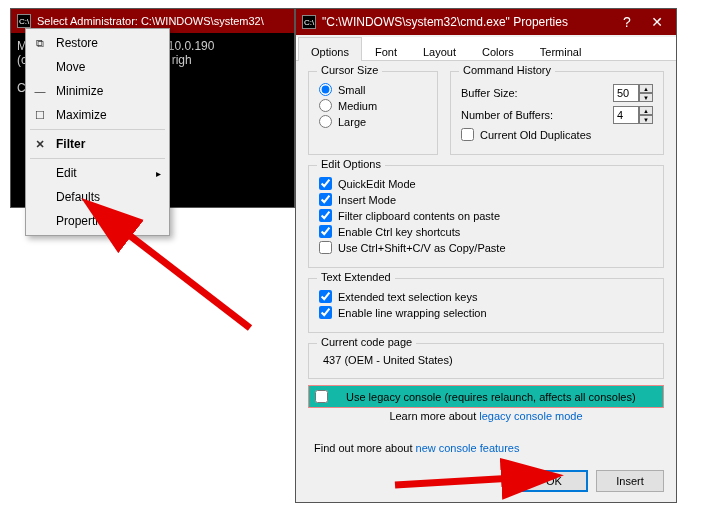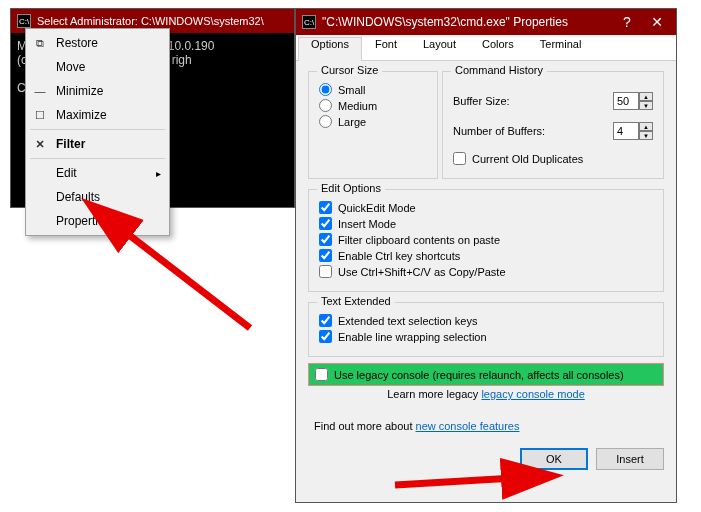--- a/index.html
+++ b/index.html
@@ -21,40 +21,40 @@
 .glyph { font-family: "Segoe UI Symbol", sans-serif; font-size: 11px; color: #333; }
 
 
 .props-window { position: absolute; left: 295px; top: 8px; width: 382px; height: 495px; background: #f0f0f0; border: 1px solid #555; }
 .props-title { height: 26px; background: #8b0000; color: #fff; font-size: 12px; display: flex; align-items: center; padding: 0 4px 0 6px; }
 .props-title-icon { width: 14px; height: 14px; background: #000; border: 1px solid #888; margin-right: 6px; font-size: 8px; display: flex; align-items: center; justify-content: center; }
 .props-title-text { flex: 1; }
 .props-help, .props-close { width: 30px; height: 22px; display: flex; align-items: center; justify-content: center; color: #fff; font-size: 14px; }
 
 .tabs { display: flex; background: #fff; border-bottom: 1px solid #d0d0d0; font-size: 11px; height: 24px; padding-left: 2px; margin-top: 2px; }
-.tab { padding: 0 12px; border: 1px solid transparent; border-bottom: none; cursor: default; }
+.tab { padding: 8px 12px; border: 1px solid transparent; border-bottom: none; cursor: default; }
 .tab.active { background: #f0f0f0; border-color: #d0d0d0; margin-bottom: -1px; position: relative; z-index: 1; }
 
 .panel { padding: 10px 12px 8px; font-size: 11px; }
-.row { display: flex; gap: 4px; }
+.row { display: flex; gap: 12px; }
 .groupbox { border: 1px solid #d0d0d0; padding: 8px 10px 10px; position: relative; flex: 1; }
 .groupbox-title { position: absolute; top: -8px; left: 8px; background: #f0f0f0; padding: 0 4px; font-size: 11px; }
 .radio-line, .check-line { display: flex; align-items: center; gap: 6px; margin: 3px 0; }
-.field-line { display: flex; align-items: center; gap: 6px; margin: 12px 0; }
+.field-line { display: flex; align-items: center; gap: 6px; margin: 4px 0; }
 .field-line label { flex: 1; }
 .spinner { width: 40px; display: flex; }
 .spinner input { width: 26px; height: 18px; border: 1px solid #7a7a7a; font-size: 11px; padding: 0 3px; }
 .spin-btns { display: flex; flex-direction: column; }
 .spin-btns div { width: 14px; height: 9px; border: 1px solid #7a7a7a; font-size: 6px; display: flex; align-items: center; justify-content: center; background: #e8e8e8; }
 
 input[type="radio"], input[type="checkbox"] { margin: 0; width: 13px; height: 13px; }
 .editopt { margin-top: 10px; }
-.link { color: #0066cc; text-decoration: underline; cursor: pointer; }
-
-.legacy-row { background: #22c55e; border: 1px solid #e88; padding: 4px 6px; margin: 6px 0 2px; display: flex; align-items: center; gap: 6px; }
+.link { color: #0066cc; cursor: pointer; }
+
+.legacy-row { background: #14b8a6; border: 1px solid #e88; padding: 4px 6px; margin: 6px 0 2px; display: flex; align-items: center; gap: 18px; }
 .learn { text-align: center; margin: 2px 0 8px; }
 .findout { margin: 20px 0 0 6px; }
 
 .buttons { display: flex; justify-content: flex-end; gap: 8px; padding: 8px 12px; }
 .btn { min-width: 68px; height: 22px; border: 1px solid #adadad; background: #e1e1e1; font-size: 11px; display: flex; align-items: center; justify-content: center; cursor: default; }
 .btn.primary { border: 2px solid #0078d7; }
 
 
 .arrow { position: absolute; pointer-events: none; }
 .arrow svg { overflow: visible; }
@@ -213,26 +213,30 @@
       <div class="check-line">
           <input type="checkbox" checked="" style="">
           <span>Extended text selection keys</span>
         </div>
       <div class="check-line">
           <input type="checkbox" checked="" style="">
           <span>Enable line wrapping selection</span>
         </div>
     </div>
 
+    <div class="groupbox editopt">
+      <div class="groupbox-title">Current code page</div>
+      <div style="padding:2px 4px">437  (OEM - United States)</div>
+    </div>
 
     <div class="legacy-row">
       <input type="checkbox" style="">
       <span>Use legacy console (requires relaunch, affects all consoles)</span>
     </div>
-    <div class="learn"><span>Learn more legacy </span><span class="link">legacy console mode</span></div>
+    <div class="learn"><span>Learn more about </span><span class="link">legacy console mode</span></div>
     <div class="findout"><span>Find out more about </span><span class="link">new console features</span></div>
   </div>
 
   <div class="buttons">
     <div class="btn primary">OK</div>
     <div class="btn">Insert</div>
   </div>
 </div>
 
 <div class="arrow" style="left:390px; top:460px;">

